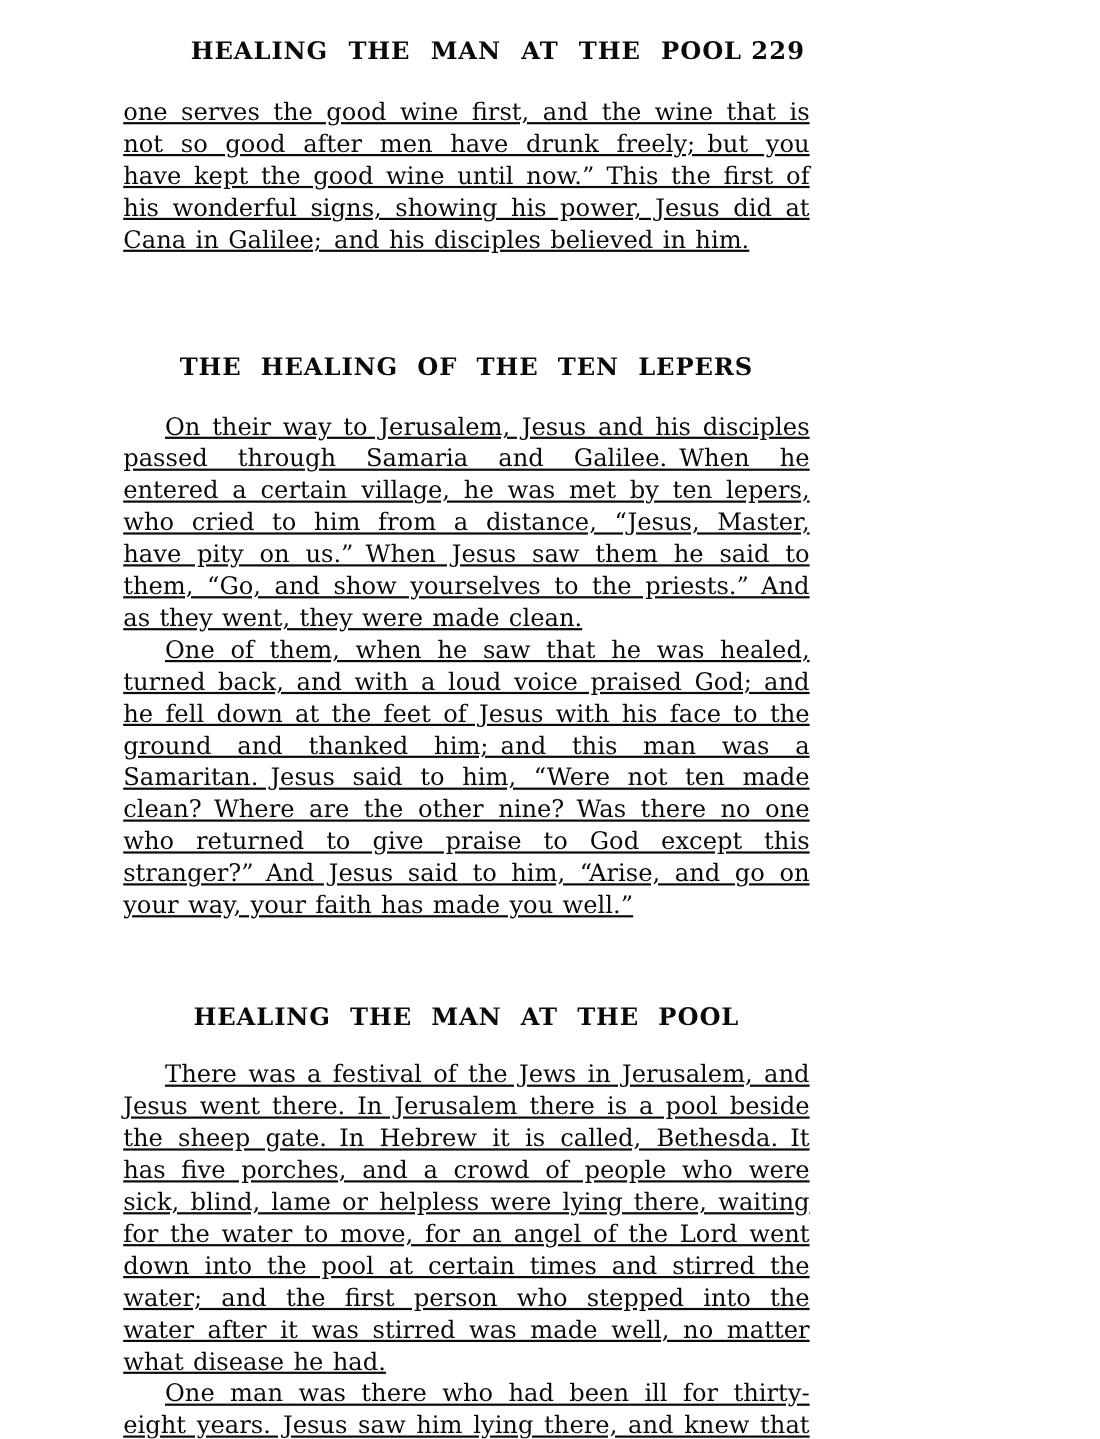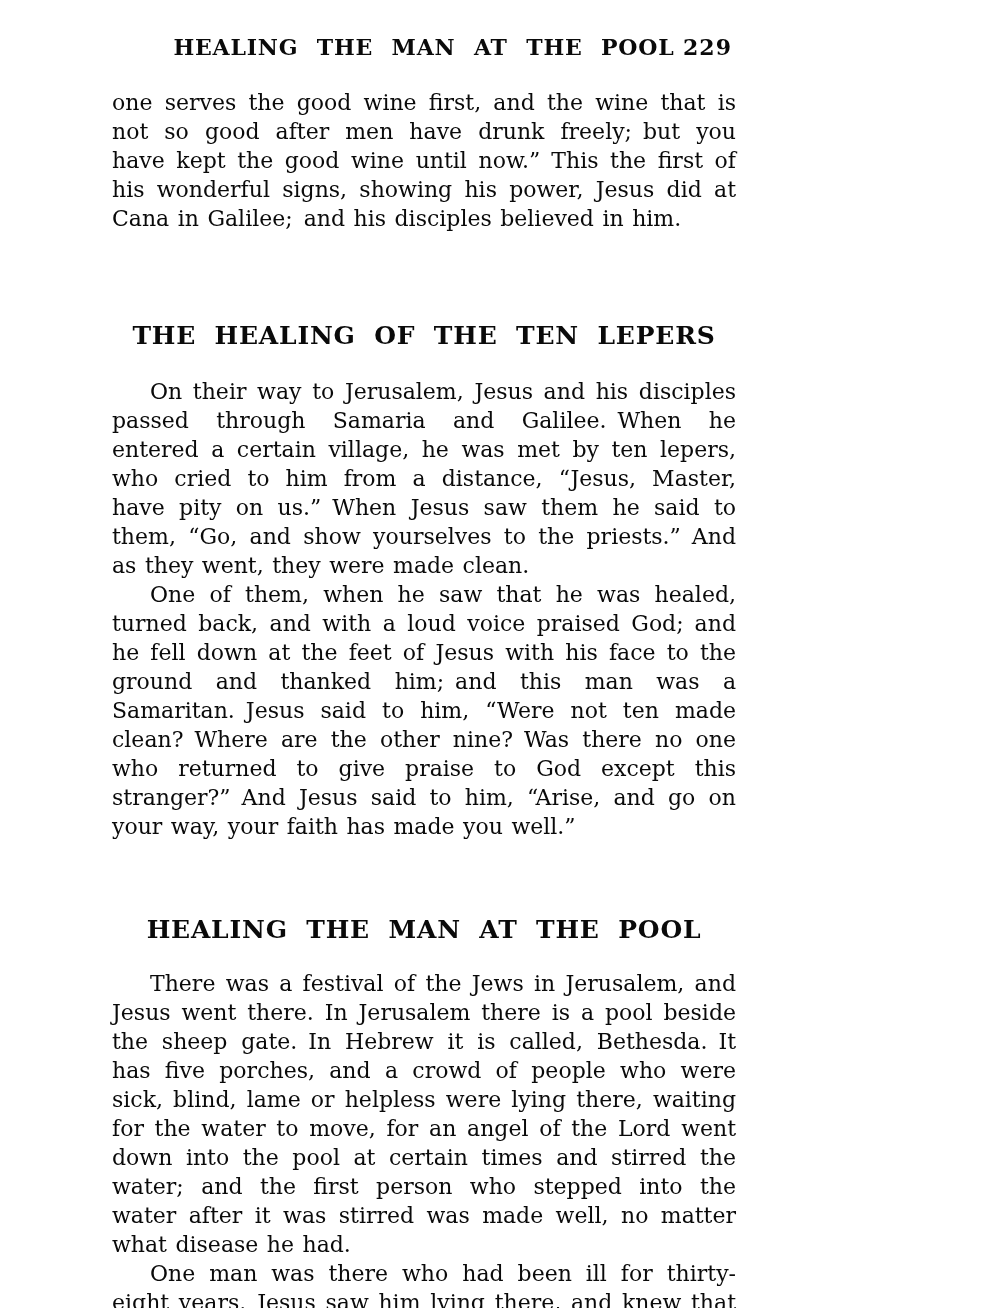--- a/index.html
+++ b/index.html
@@ -42,31 +42,32 @@
     top: 0;
     letter-spacing: 1px;
     text-align: right;
   }
   .para {
     margin: 0;
     font-size: 22px;
     line-height: 29px;
     text-align: justify;
     word-spacing: 1.5px;
+    text-decoration: underline;
   }
   .para.indent {
     text-indent: 38px;
   }
   .para.continuation {
     margin-top: 28px;
   }
   .section-heading {
     margin: 0;
     text-align: center;
-    font-size: 25px;
+    font-size: 22px;
     font-weight: bold;
     letter-spacing: 0.8px;
     word-spacing: 9px;
     white-space: nowrap;
   }
   .heading-lepers {
     margin-top: 88px;
     margin-bottom: 27px;
   }
   .heading-pool {

